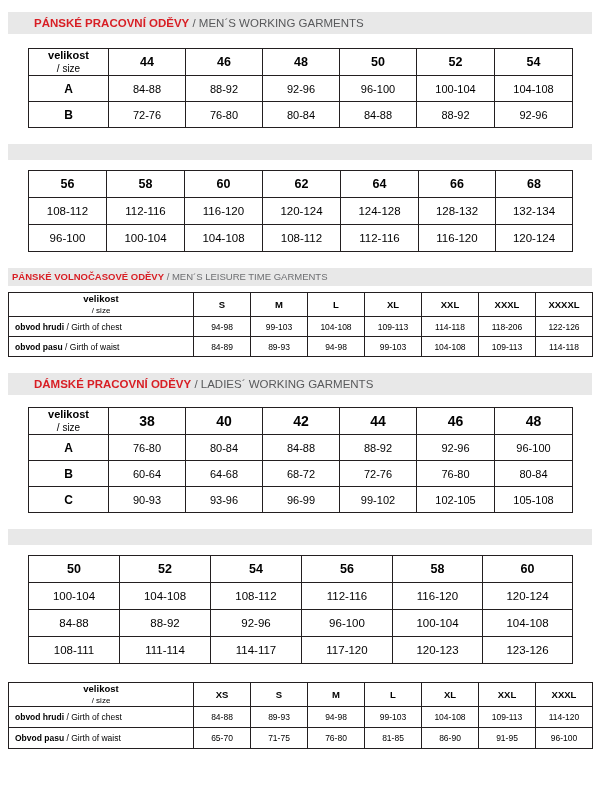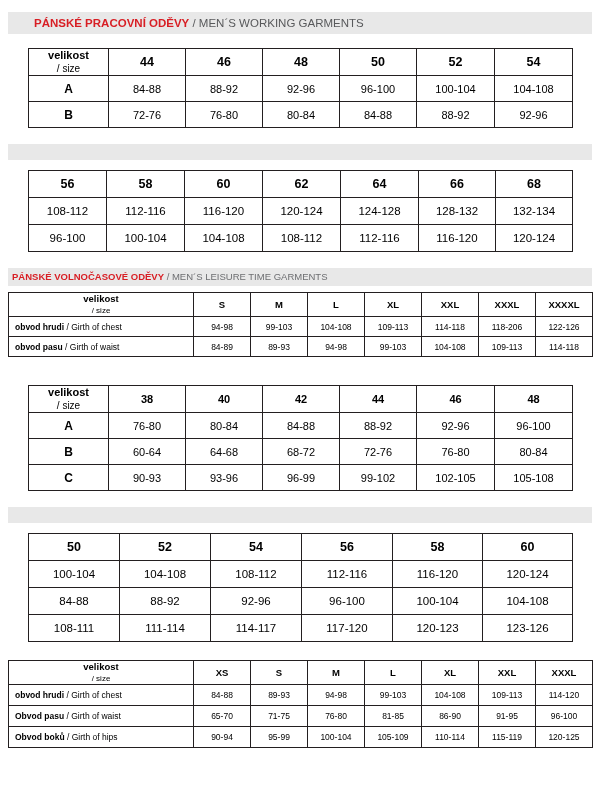--- a/index.html
+++ b/index.html
@@ -93,21 +93,21 @@
     padding-left: 6px;
     font-size: 8.5px;
   }
   .t3 .rowlbl b { font-weight: bold; }
   .t3 .size-cell { font-size: 9.5px; line-height: 11px; }
   .t3 .size-cell .sub { font-size: 8px; }
 
   
   .t4 { width: 544px; margin: 0 0 0 28px; }
   .t4 td { height: 25px; font-size: 11px; }
-  .t4 .hdr { font-weight: bold; font-size: 11px; }
+  .t4 .hdr { font-weight: bold; font-size: 14px; }
   .t4 .lbl { font-weight: bold; font-size: 12px; }
 
   
   .t5 { width: 544px; margin: 0 0 0 28px; }
   .t5 td { height: 26px; font-size: 11.5px; }
   .t5 .hdr { font-weight: bold; font-size: 12.5px; }
 
   
   .t6 { width: 584px; margin: 0 0 0 8px; }
   .t6 td { height: 20px; font-size: 8.5px; }
@@ -292,20 +292,26 @@
       <td>99-103</td>
       <td>104-108</td>
       <td>109-113</td>
       <td>114-118</td>
     </tr>
   </tbody>
     </table>
 
   <div class="sp-16"></div>
 
+  <div class="heading-bar">
+    <div class="h-inner">
+      <span class="h-red">DÁMSKÉ PRACOVNÍ ODĚVY</span>
+      <span class="h-grey">/ LADIES´ WORKING GARMENTS</span>
+    </div>
+  </div>
 
   <div class="sp-12"></div>
 
   <table class="t4">
     <colgroup>
       <col style="width:80px">
         <col style="width:77px">
         <col style="width:77px">
         <col style="width:77px">
         <col style="width:77px">
@@ -450,29 +456,16 @@
         <span>/ Girth of waist</span>
       </td>
       <td>65-70</td>
       <td>71-75</td>
       <td>76-80</td>
       <td>81-85</td>
       <td>86-90</td>
       <td>91-95</td>
       <td>96-100</td>
     </tr>
-    <tr>
-      <td class="rowlbl">
-        <b>Obvod boků</b>
-        <span>/ Girth of hips</span>
-      </td>
-      <td>90-94</td>
-      <td>95-99</td>
-      <td>100-104</td>
-      <td>105-109</td>
-      <td>110-114</td>
-      <td>115-119</td>
-      <td>120-125</td>
-    </tr>
   </tbody>
     </table>
 
 </div>
 
 </body></html>

